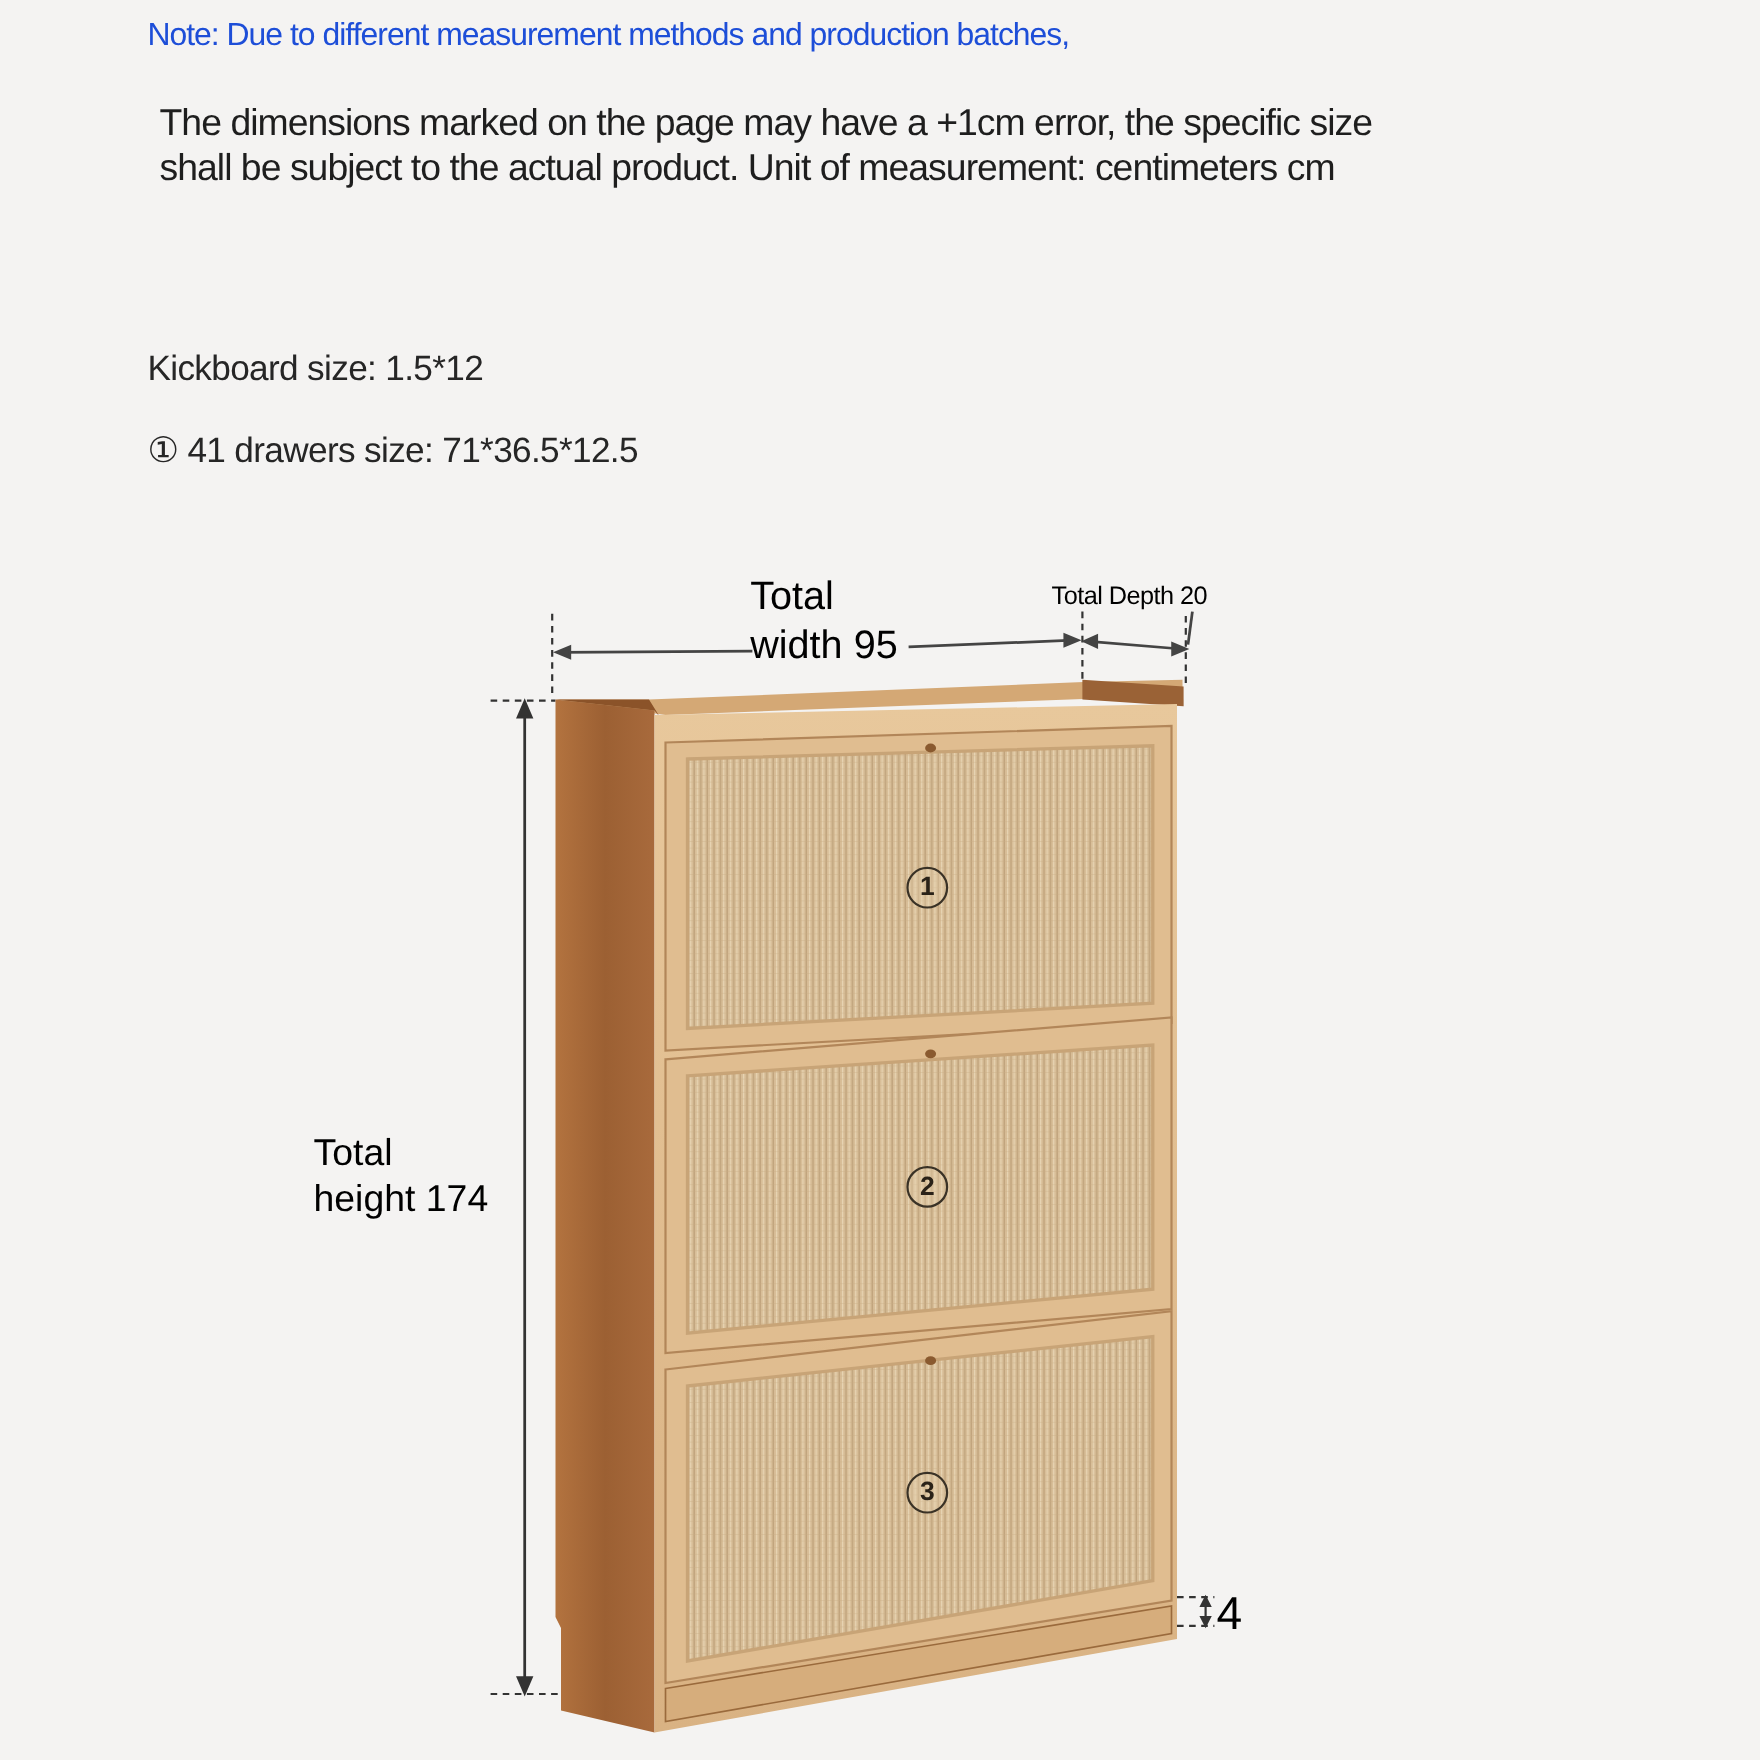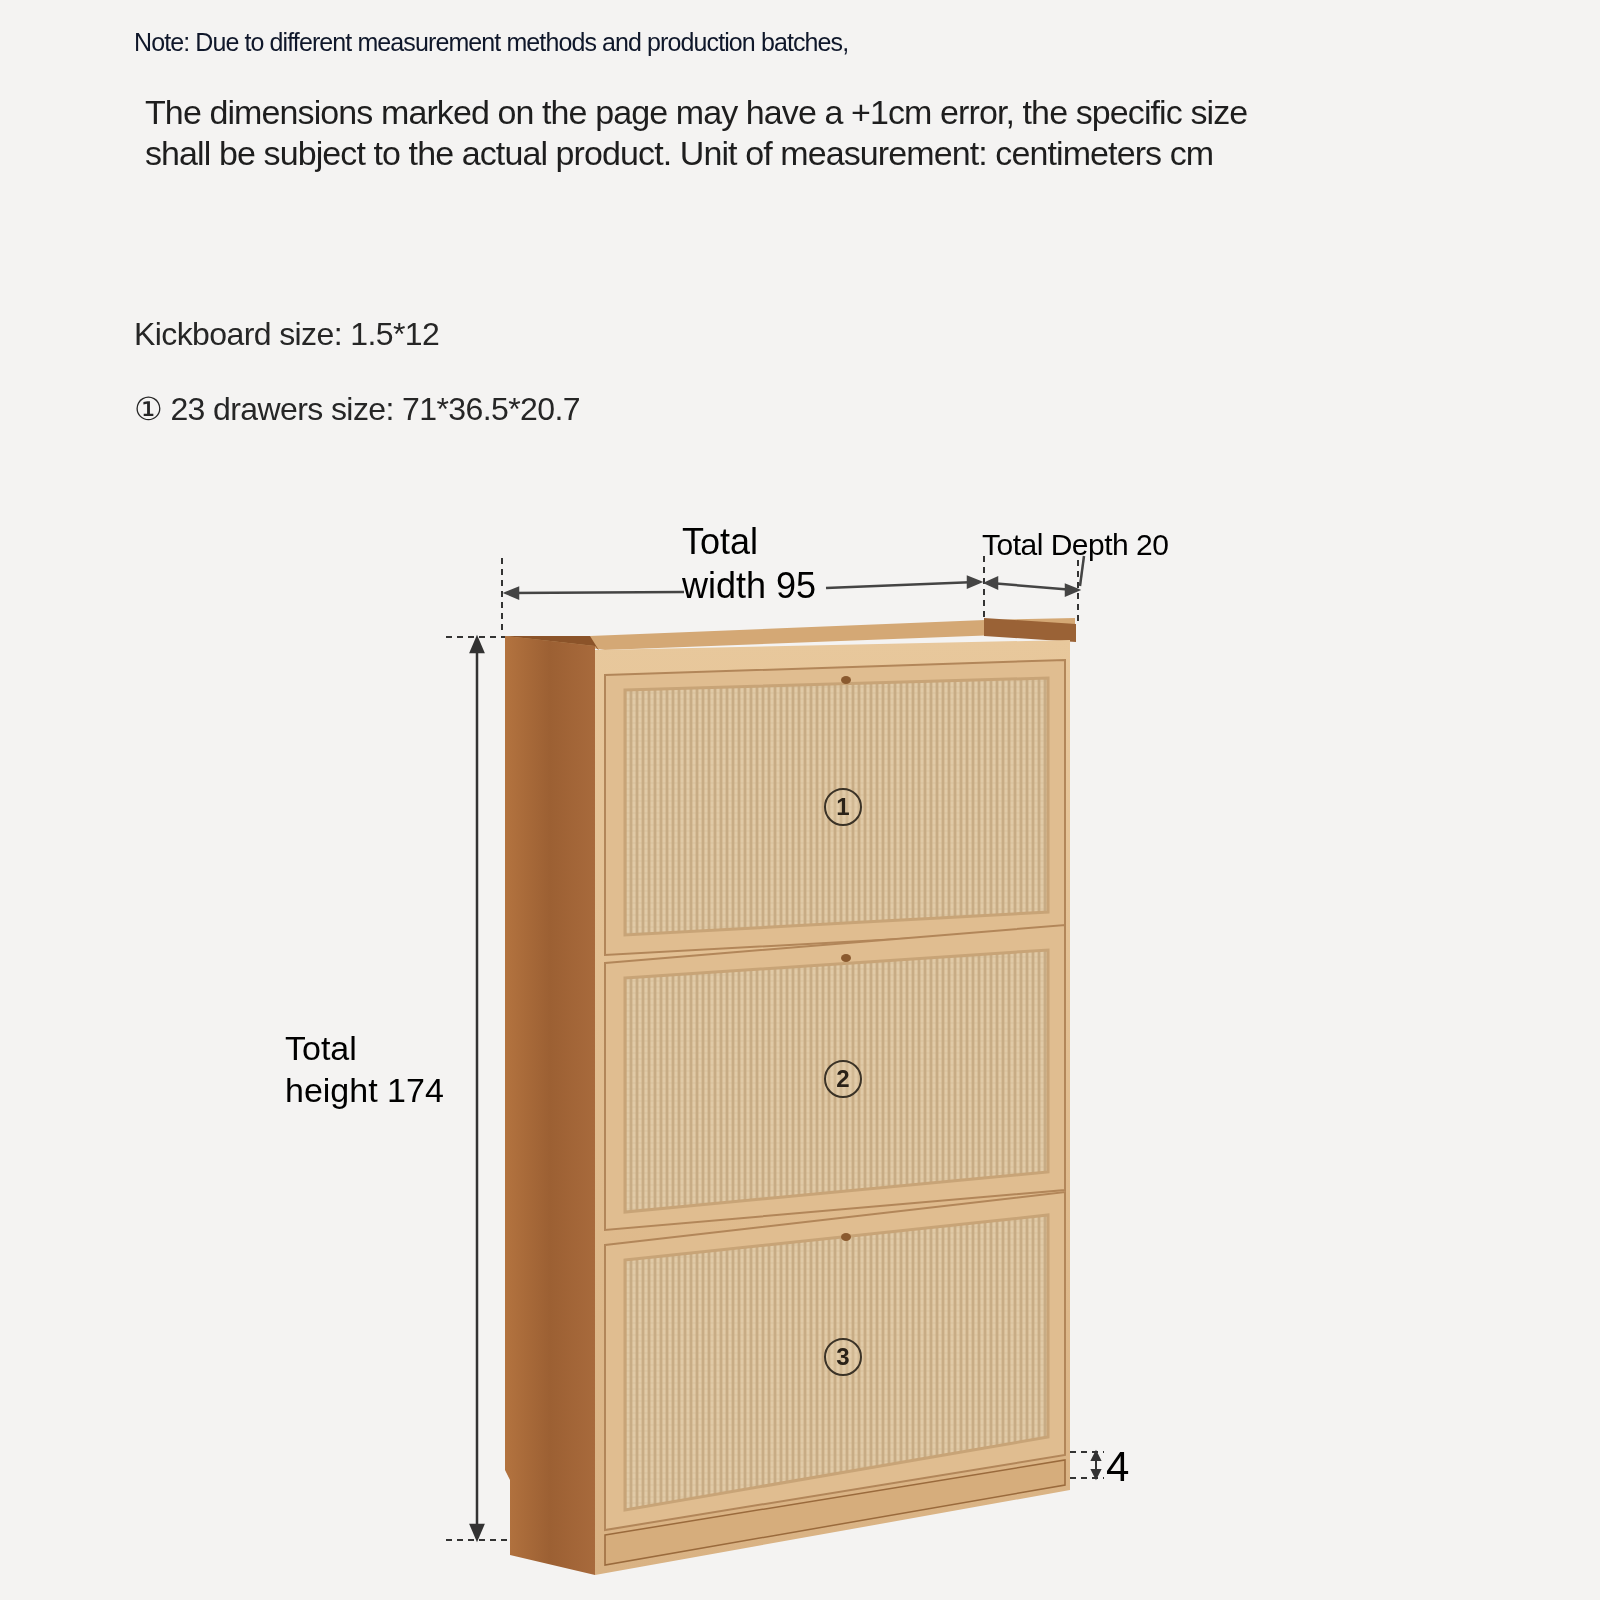--- a/index.html
+++ b/index.html
@@ -4,51 +4,51 @@
 <style>
   html, body { margin: 0; padding: 0; }
   body {
     width: 1600px; height: 1600px; position: relative; overflow: hidden;
     background: #f4f3f2;
     font-family: "Liberation Sans", "DejaVu Sans", sans-serif;
     color: #222;
   }
   .abs { position: absolute; }
   .note-line {
-    left: 134px; top: 28px; font-size: 25px; letter-spacing: -0.9px; color: #0f172a;
+    left: 134px; top: 16px; font-size: 29px; letter-spacing: -0.9px; color: #1d4ed8;
     white-space: nowrap;
   }
   .disclaimer {
     left: 134px; top: 92px; width: 1120px; font-size: 34px; line-height: 41px;
     letter-spacing: -0.9px; color: #1e1e1e; margin-left: 11px;
   }
   .spec { left: 134px; font-size: 32px; letter-spacing: -0.6px; color: #262626; white-space: nowrap; }
   .spec.k { top: 316px; text-align: center; }
   .spec.d { top: 390px; }
 
   .dim-label { color: #000000; white-space: nowrap; }
   .width-label { left: 682px; top: 520px; font-size: 36px; line-height: 44px; }
-  .depth-label { left: 982px; top: 528px; font-size: 30px; letter-spacing: -0.5px; text-align: right; }
+  .depth-label { left: 956px; top: 528px; font-size: 23px; letter-spacing: -0.5px; text-align: right; }
   .height-label { left: 285px; top: 1027px; font-size: 34px; line-height: 42px; }
   .base-label { left: 1106px; top: 1443px; font-size: 42px; }
 
   .diagram { left: 0; top: 0; width: 1600px; height: 1600px; pointer-events: none; }
   .circle-num {
     width: 34px; height: 34px; border-radius: 50%; border: 2px solid #3a3226;
     font-size: 24px; font-weight: bold; color: #2a2218; text-align: center; line-height: 34px;
     background: rgba(230,210,175,0.35);
   }
 </style>
 </head>
 <body>
 
 <div class="abs note-line">Note: Due to different measurement methods and production batches,</div>
 <div class="abs disclaimer">The dimensions marked on the page may have a +1cm error, the specific size shall be subject to the actual product. Unit of measurement: centimeters cm</div>
 <div class="abs spec k">Kickboard size: 1.5*12</div>
-<div class="abs spec d">① 23 drawers size: 71*36.5*20.7</div>
+<div class="abs spec d">① 41 drawers size: 71*36.5*12.5</div>
 
 <svg class="abs diagram" viewBox="0 0 1600 1600" xmlns="http://www.w3.org/2000/svg">
   <defs>
     <linearGradient id="sideGrad" x1="0" x2="1" y1="0" y2="0">
       <stop offset="0" stop-color="#b3733f"></stop>
       <stop offset="0.5" stop-color="#9c6033"></stop>
       <stop offset="1" stop-color="#a86a3c"></stop>
     </linearGradient>
     <linearGradient id="frontGrad" x1="0" x2="0" y1="0" y2="1">
       <stop offset="0" stop-color="#e8c89c"></stop>

